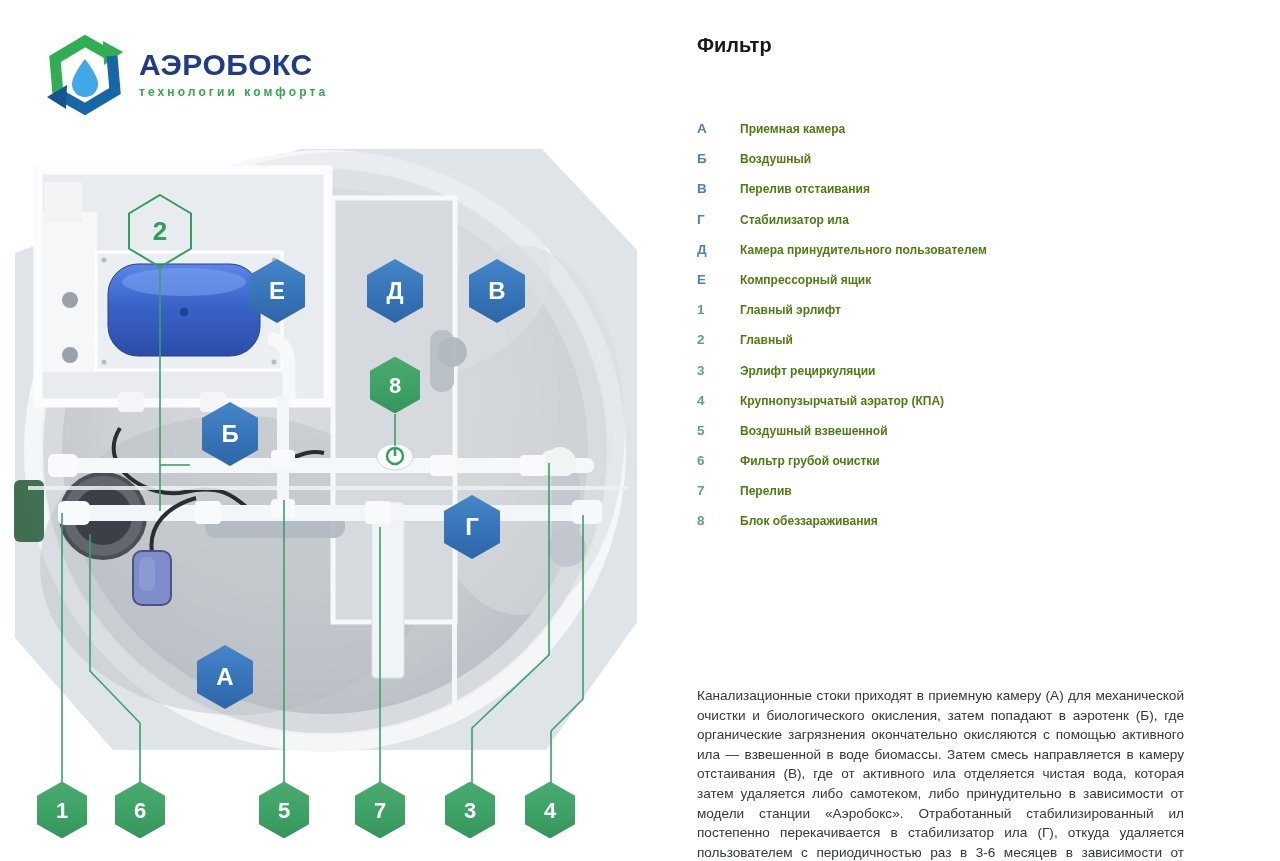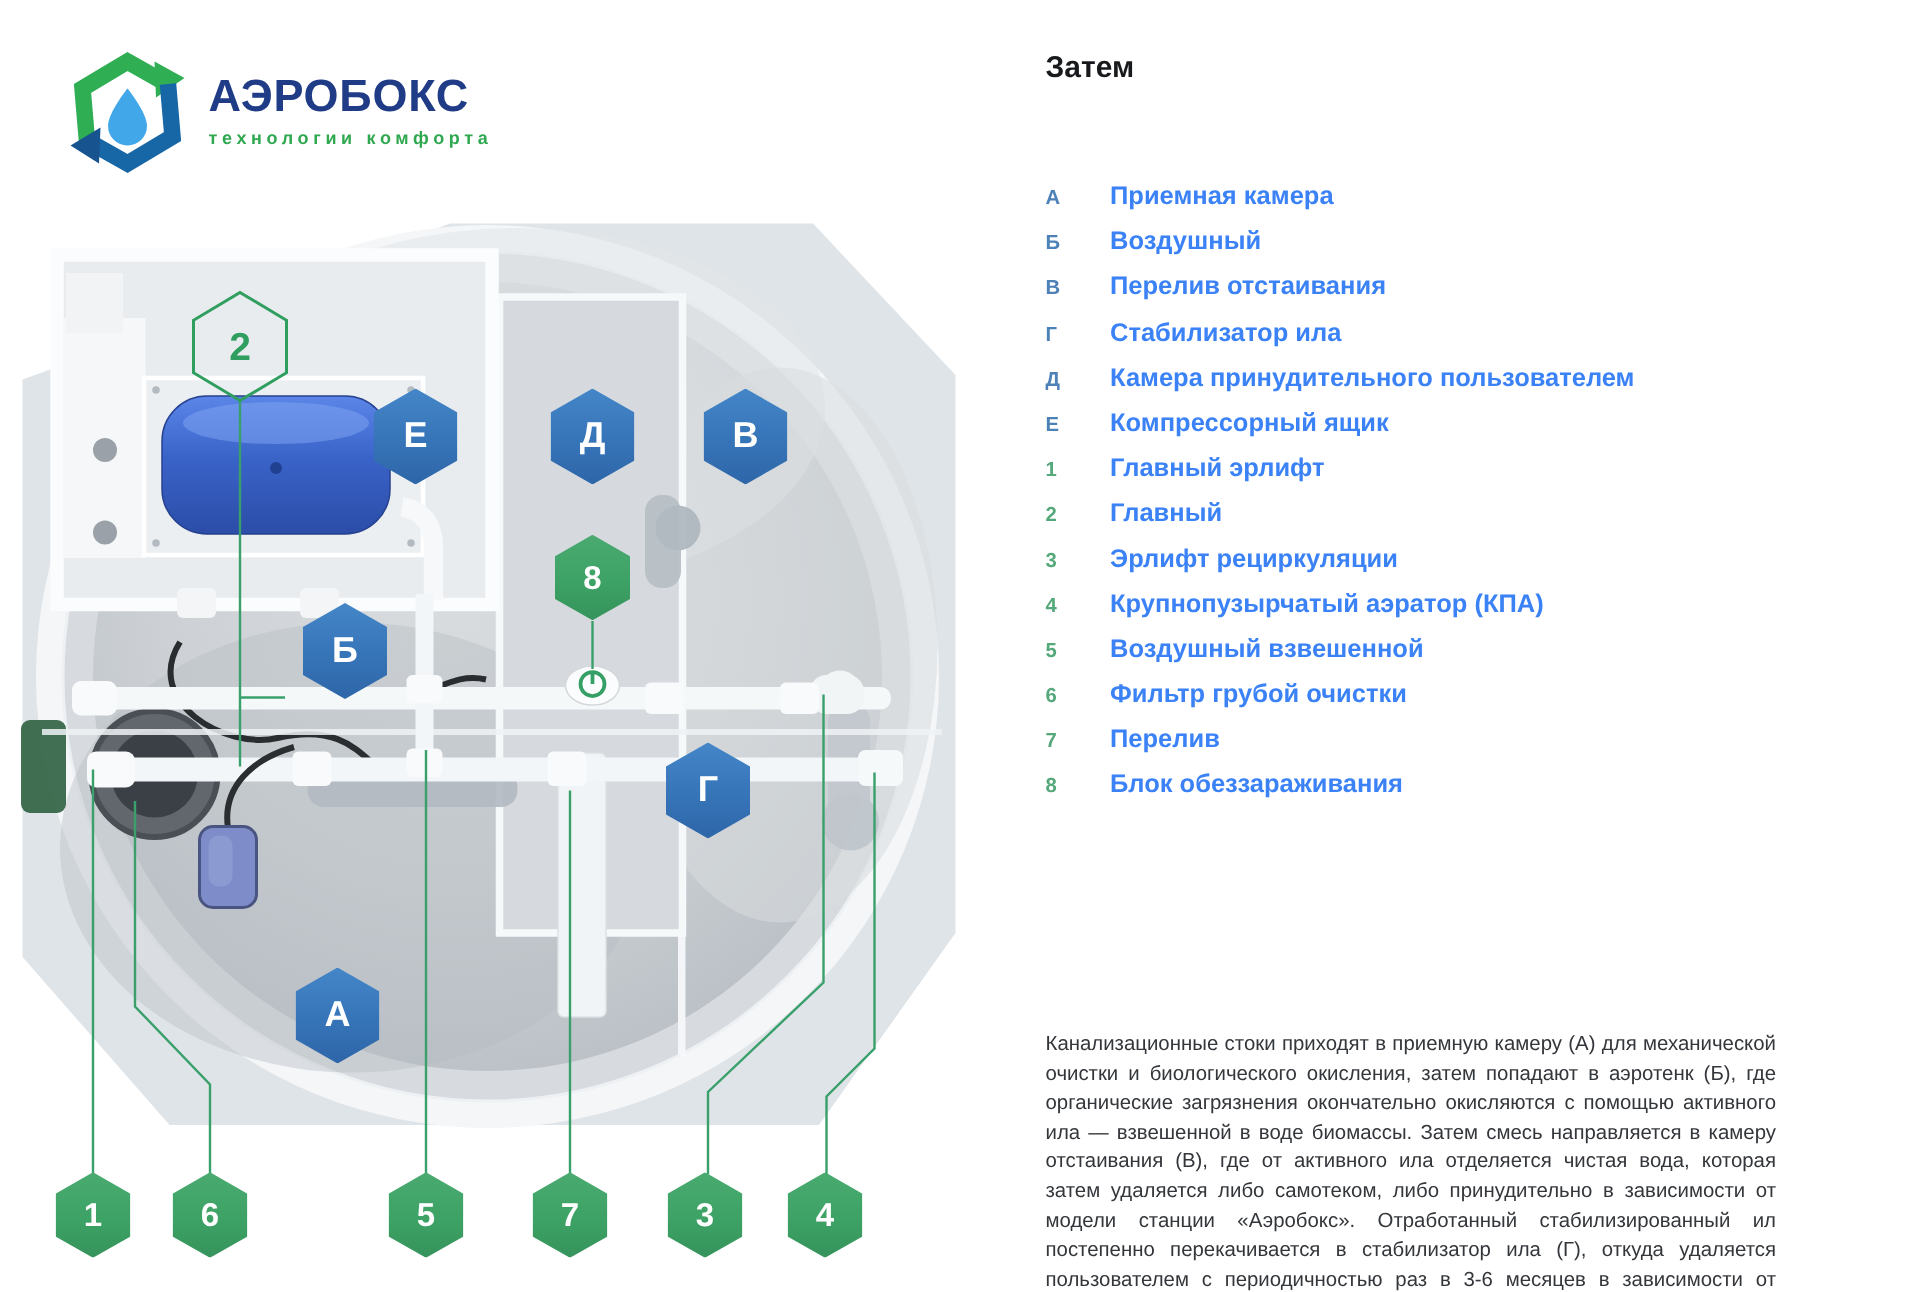--- a/index.html
+++ b/index.html
@@ -27,21 +27,21 @@
   .badge.outline{background:none;clip-path:none;width:66px;height:76px;}
   .badge.outline svg{display:block;}
 
   
   .schema-title{position:absolute;left:697px;top:34px;font-size:20px;font-weight:700;color:#17191c;}
   .legend{position:absolute;left:697px;top:121px;width:487px;}
   .legend-row{display:flex;align-items:baseline;height:14px;margin-bottom:16.2px;}
   .legend-key{width:43px;flex:0 0 43px;font-size:13.5px;font-weight:700;}
   .legend-key.letter{color:#4d82b8;}
   .legend-key.number{color:#55a87a;}
-  .legend-label{font-size:17px;font-weight:700;color:#3b82f6;}
+  .legend-label{font-size:12px;font-weight:700;color:#4d7c0f;}
   .description{position:absolute;left:697px;top:686px;width:487px;font-size:13.6px;
     line-height:19.6px;color:#33363a;text-align:justify;}
 </style>
 </head>
 <body>
 
 <div class="page">
 
   <div class="logo">
     <svg class="logo-icon" viewBox="0 0 80 88">
@@ -187,21 +187,21 @@
         <div class="badge green" style="left: 395px; top: 385px;">8</div>
         <div class="badge green" style="left: 62px; top: 810px;">1</div>
         <div class="badge green" style="left: 140px; top: 810px;">6</div>
         <div class="badge green" style="left: 284px; top: 810px;">5</div>
         <div class="badge green" style="left: 380px; top: 810px;">7</div>
         <div class="badge green" style="left: 470px; top: 810px;">3</div>
         <div class="badge green" style="left: 550px; top: 810px;">4</div>
       </div>
   </div>
 
-  <div class="schema-title">Затем</div>
+  <div class="schema-title">Фильтр</div>
   <div class="legend" id="legend">
       <div class="legend-row">
         <span class="legend-key letter">А</span>
         <span class="legend-label">Приемная камера</span>
       </div>
       <div class="legend-row">
         <span class="legend-key letter">Б</span>
         <span class="legend-label">Воздушный</span>
       </div>
       <div class="legend-row">

